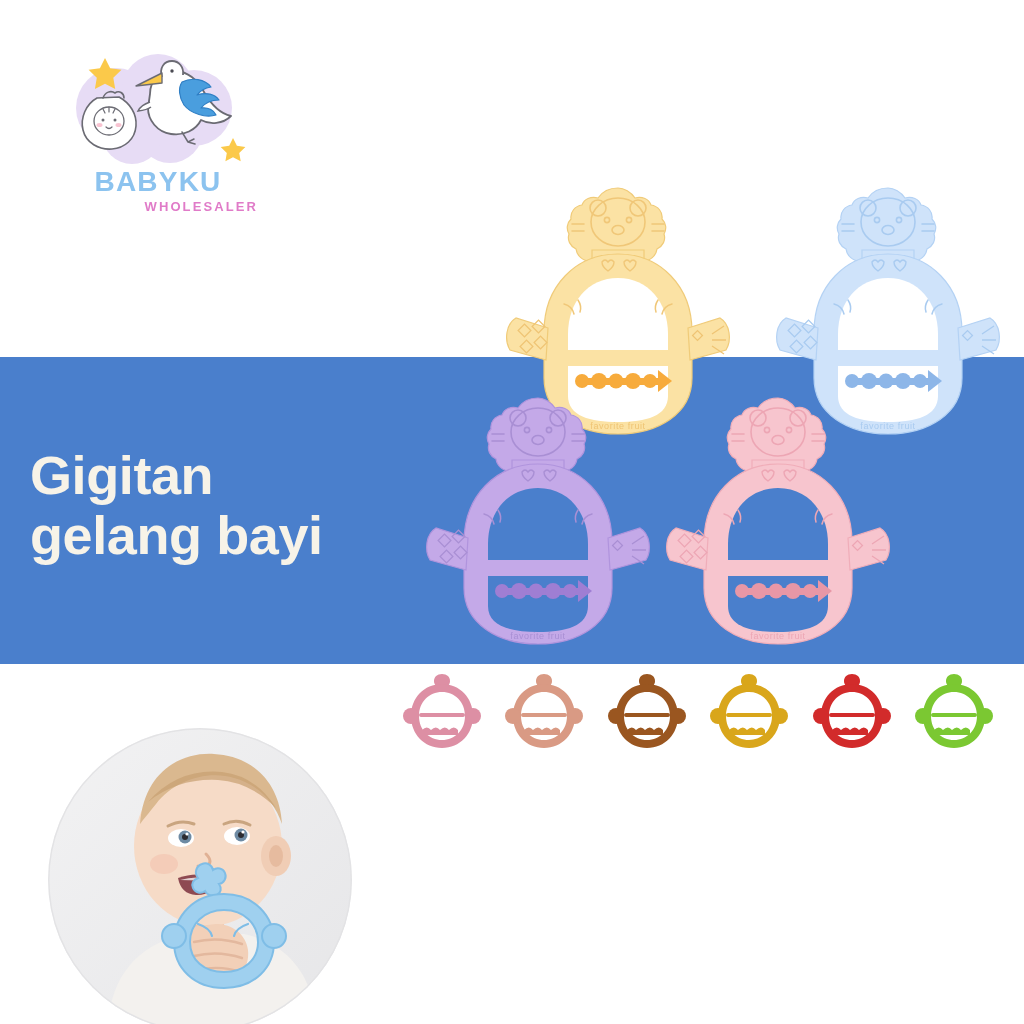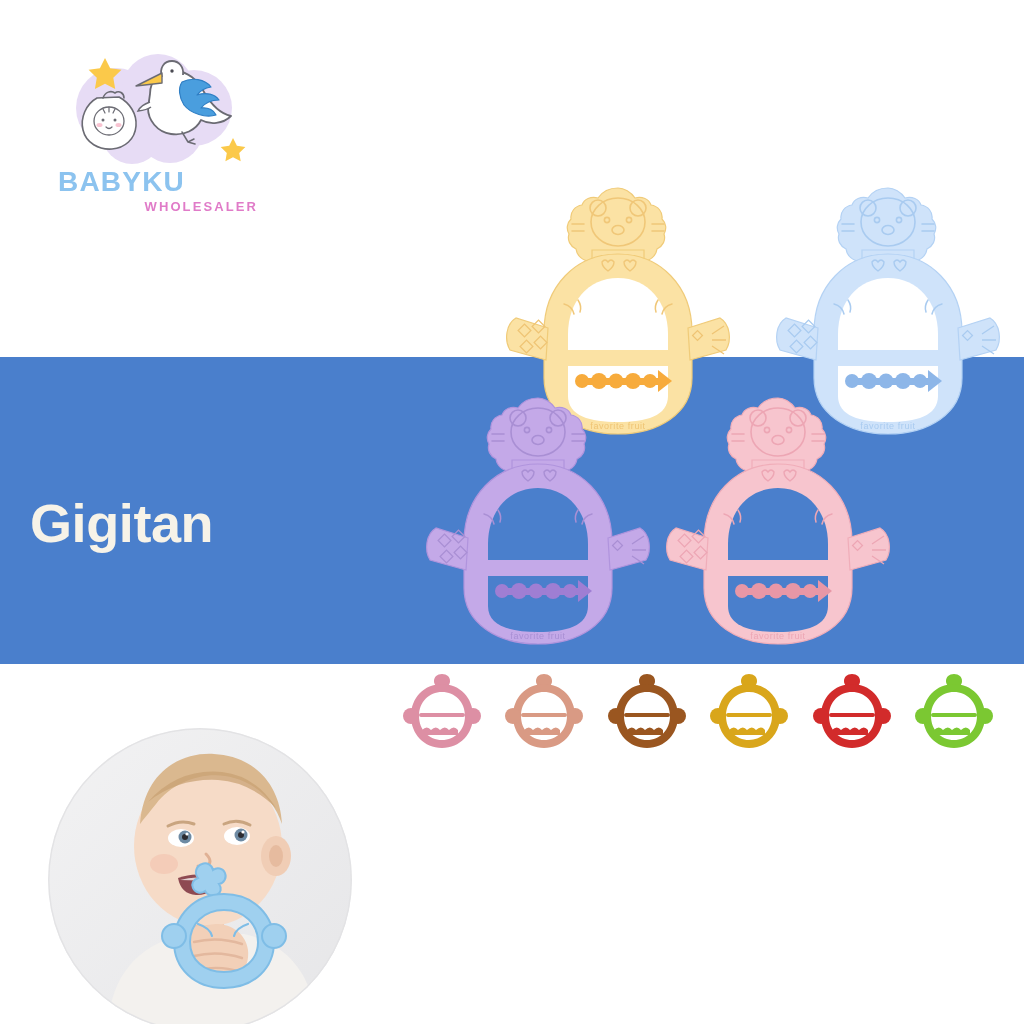--- a/index.html
+++ b/index.html
@@ -32,21 +32,21 @@
     left: 0;
     top: 0;
     width: 200px;
     height: 125px;
   }
   #brand-name {
     position: absolute;
     left: 0;
     top: 122px;
     width: 200px;
-    text-align: left;
+    text-align: center;
     font-size: 28px;
     font-weight: bold;
     letter-spacing: 1.2px;
     color: #8cc3ef;
     line-height: 1;
   }
   #brand-sub {
     position: absolute;
     left: 0;
     top: 154px;
@@ -71,21 +71,21 @@
   #banner-text {
     position: absolute;
     left: 30px;
     top: 88px;
     color: #f7f3e8;
     font-size: 54px;
     font-weight: bold;
     line-height: 1.12;
     letter-spacing: -0.4px;
   }
-  #banner-text .ln { display: block; margin-top: 48px; }
+  #banner-text .ln { display: block; }
 
   
   .teether {
     position: absolute;
   }
   .teether svg { display: block; width: 100%; height: 100%; }
 
   #teether-yellow { left: 498px; top: 182px;  width: 240px; height: 272px; }
   #teether-blue   { left: 768px; top: 182px;  width: 240px; height: 272px; }
   #teether-purple { left: 418px; top: 392px;  width: 240px; height: 272px; }
@@ -173,20 +173,21 @@
       </svg>
     </div>
 
     <div id="brand-name">BABYKU</div>
     <div id="brand-sub">WHOLESALER</div>
   </div>
 
   <div id="banner">
     <div id="banner-text">
       <span class="ln">Gigitan</span>
+      <span class="ln">gelang bayi</span>
     </div>
   </div>
 
   <div class="teether" id="teether-yellow">
     <svg viewBox="0 0 240 272" xmlns="http://www.w3.org/2000/svg">
       <defs>
         <g id="lionhead-y">
           <path d="M120 6 c-9 0-16 4-20 10 c-7-2-14 1-16 7 c-7 1-12 7-11 14 c-4 4-5 10-2 15
                    c-2 6 1 12 7 15 c1 7 7 12 14 12 c4 5 11 7 17 5 c5 4 13 4 18 0 c7 2 14 0 18-5
                    c7 0 13-5 14-12 c6-3 9-9 7-15 c3-5 2-11-2-15 c1-7-4-13-11-14 c-2-6-9-9-16-7

